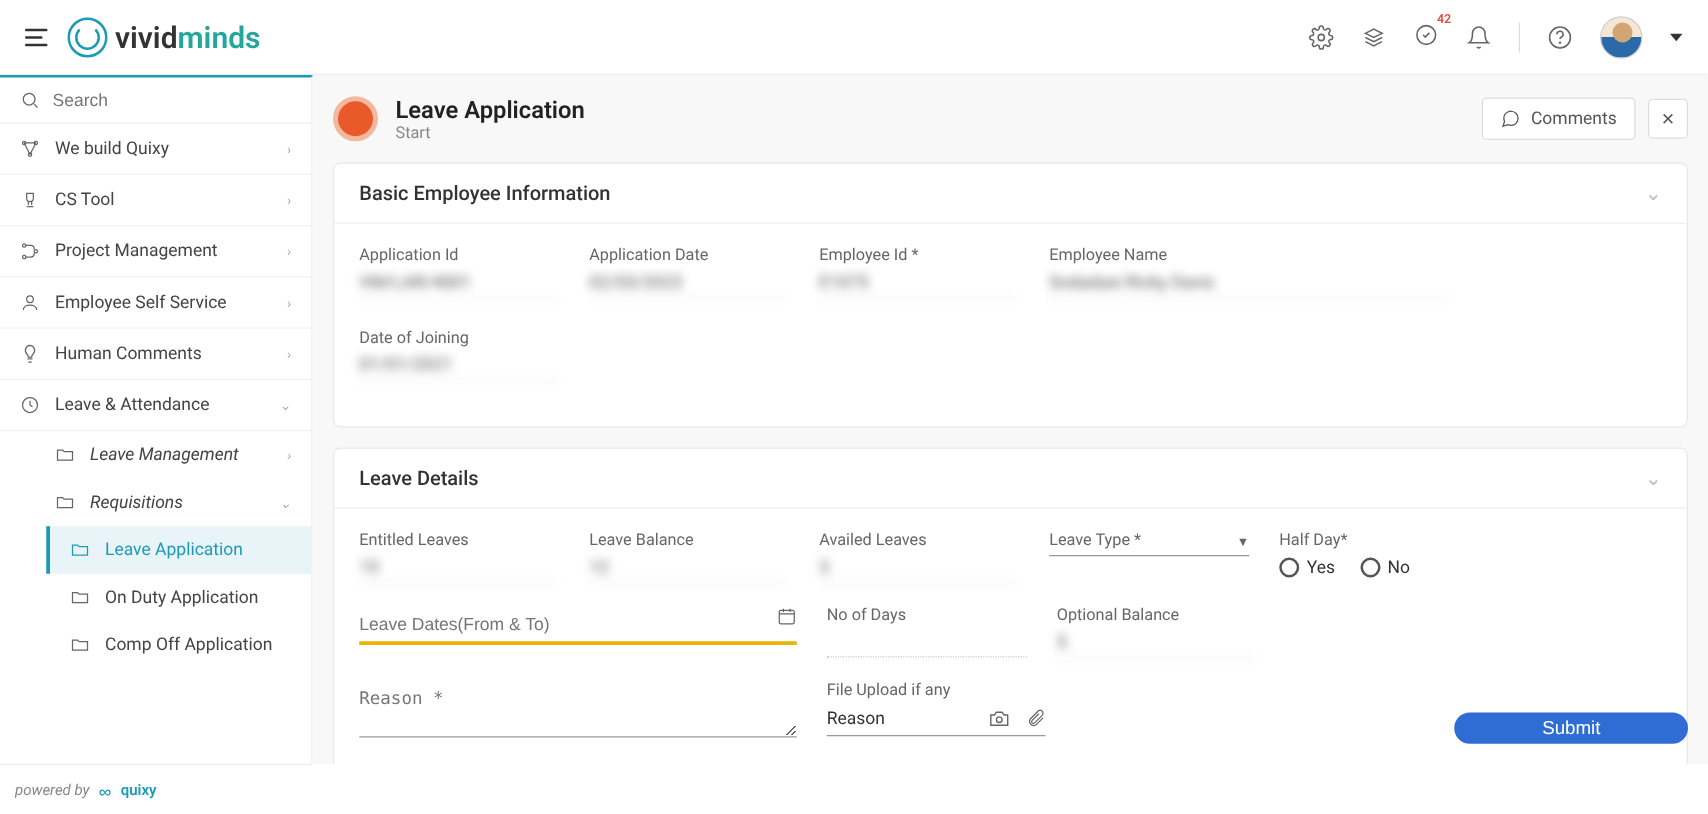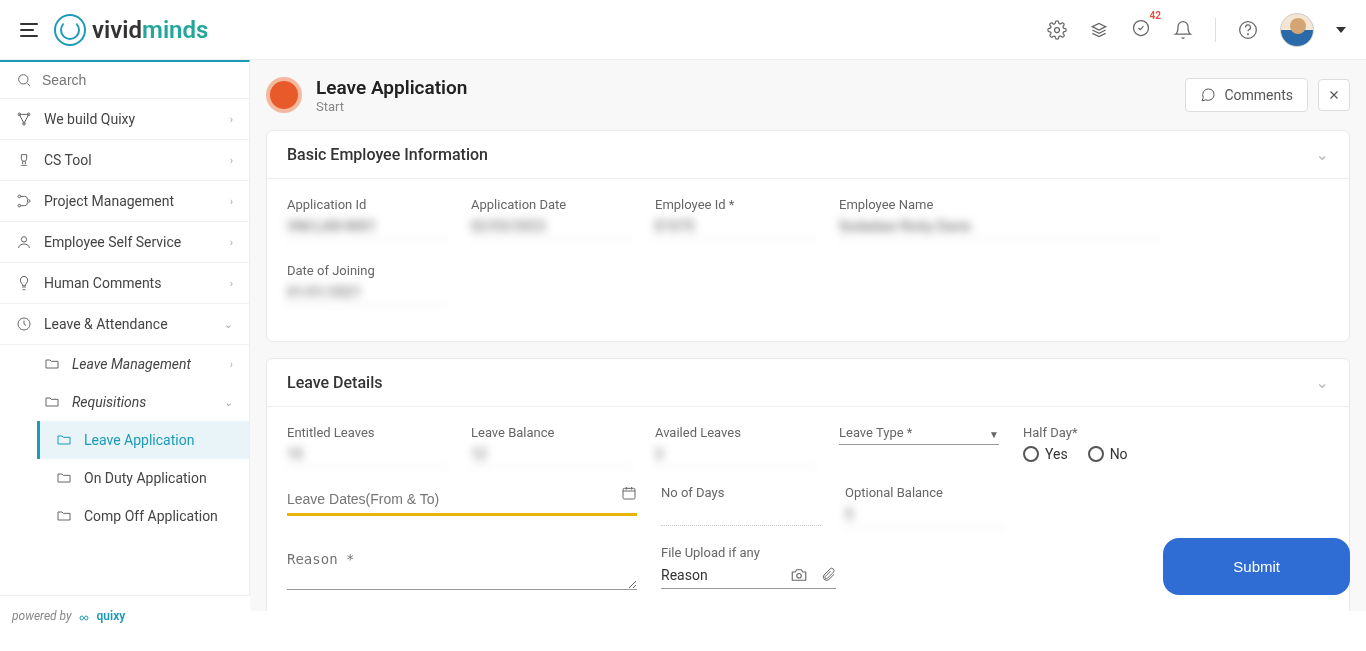--- a/index.html
+++ b/index.html
@@ -57,22 +57,22 @@
 .field-area{border:none;border-bottom:1px solid #999;padding:6px 0;font-size:14px;background:transparent;outline:none;width:100%;resize:both;min-height:40px;}
 .select-wrap{display:flex;align-items:flex-end;border-bottom:1px solid #999;padding-bottom:4px;}
 .select-wrap .caret2{margin-left:auto;font-size:10px;color:#666;}
 .radio-group{display:flex;gap:20px;align-items:center;}
 .radio-opt{display:flex;align-items:center;gap:6px;cursor:pointer;}
 .radio-opt .circle{width:16px;height:16px;border:2px solid #555;border-radius:50%;}
 .date-wrap{display:flex;align-items:flex-start;border-bottom:3px solid #eab308;}
 .date-wrap input{border:none;outline:none;flex:1;font-size:14px;padding:6px 0;background:transparent;}
 .upload-wrap{display:flex;align-items:center;gap:12px;border-bottom:1px solid #999;padding-bottom:4px;}
 .submit-bar{position:absolute;bottom:16px;right:16px;}
-.submit-btn{background:#2f6cd4;color:#fff;border:none;padding:20px 70px;border-radius:16px;font-size:15px;cursor:pointer;}
-.footer{position:absolute;bottom:16px;left:0;height:40px;width:250px;display:flex;align-items:center;padding:0 12px;font-size:12px;color:#888;font-style:italic;gap:6px;border-top:1px solid #eee;background:#fff;}
+.submit-btn{background:#2f6cd4;color:#fff;border:none;padding:4px 70px;border-radius:16px;font-size:15px;cursor:pointer;}
+.footer{position:absolute;bottom:0;left:0;height:40px;width:250px;display:flex;align-items:center;padding:0 12px;font-size:12px;color:#888;font-style:italic;gap:6px;border-top:1px solid #eee;background:#fff;}
 .ql{display:inline-flex;align-items:flex-end;gap:3px;color:#1c9bb8;font-style:normal;font-weight:600;}
 .ql .inf{width:16px;height:10px;}
 .w-160{width:160px;}.w-175{width:175px;}.w-200{width:200px;}.w-320{width:320px;}.w-350{width:350px;}
 </style>
 </head>
 <body>
 
 <div class="header">
   <div class="hamburger">
       <span></span>

